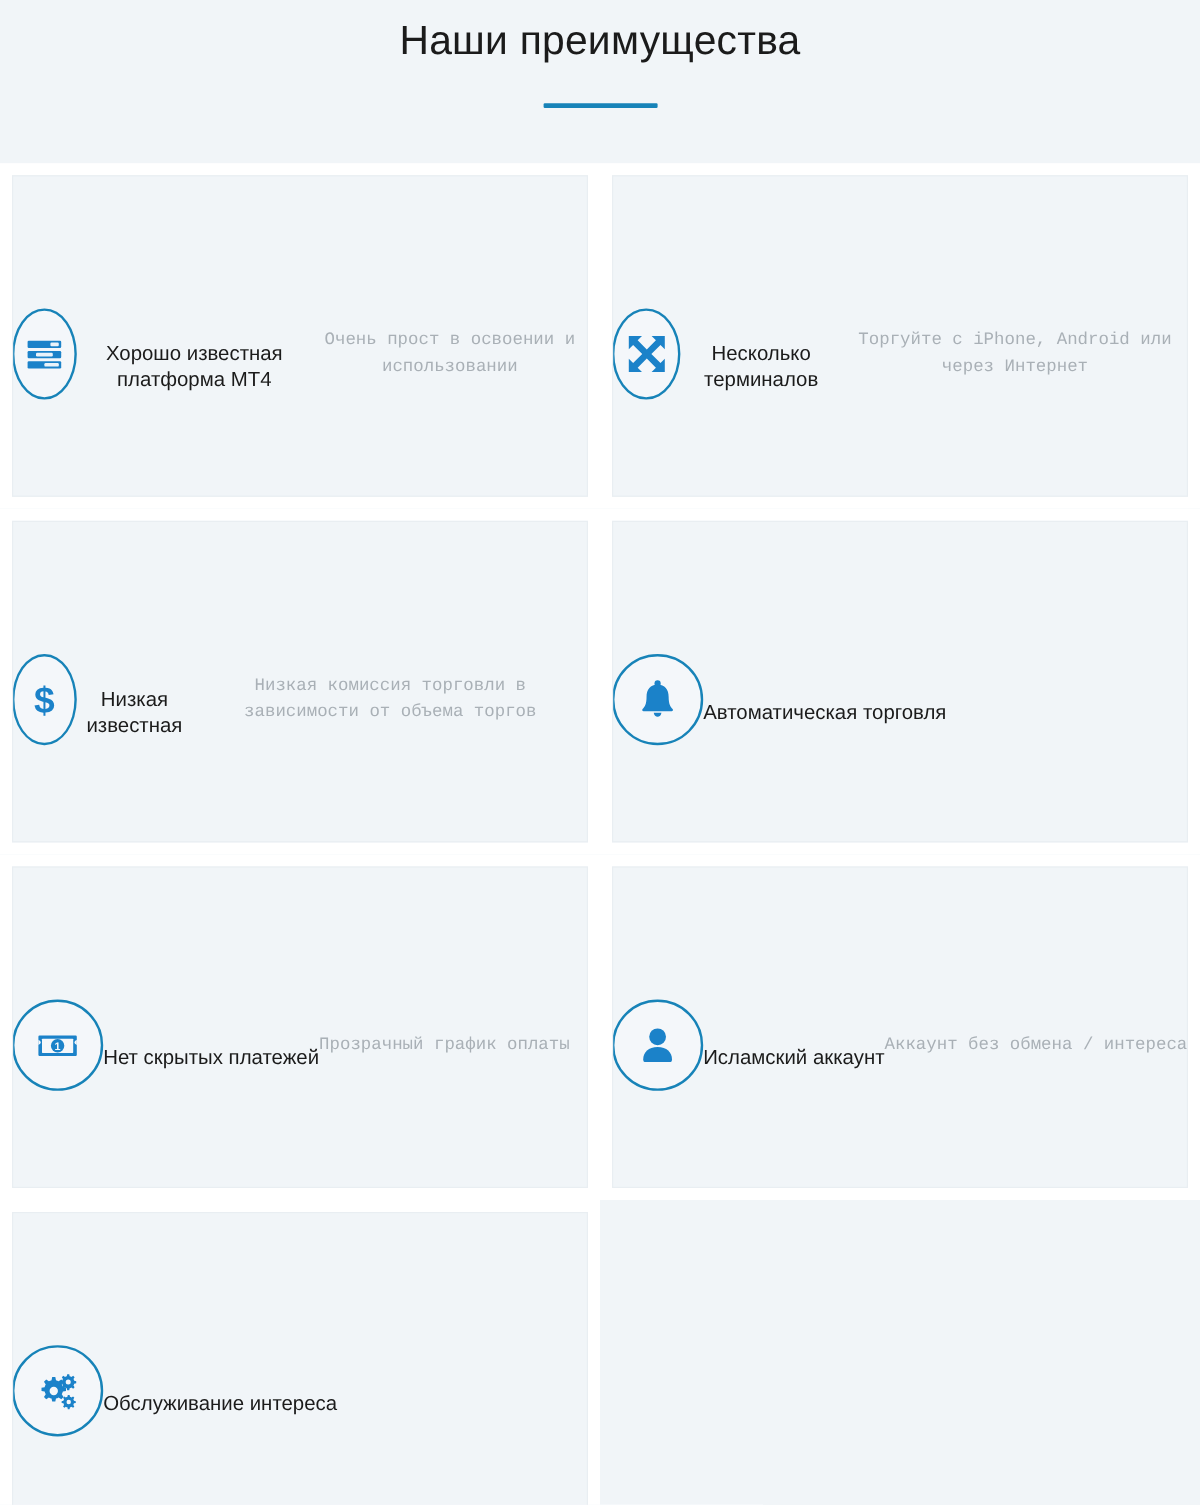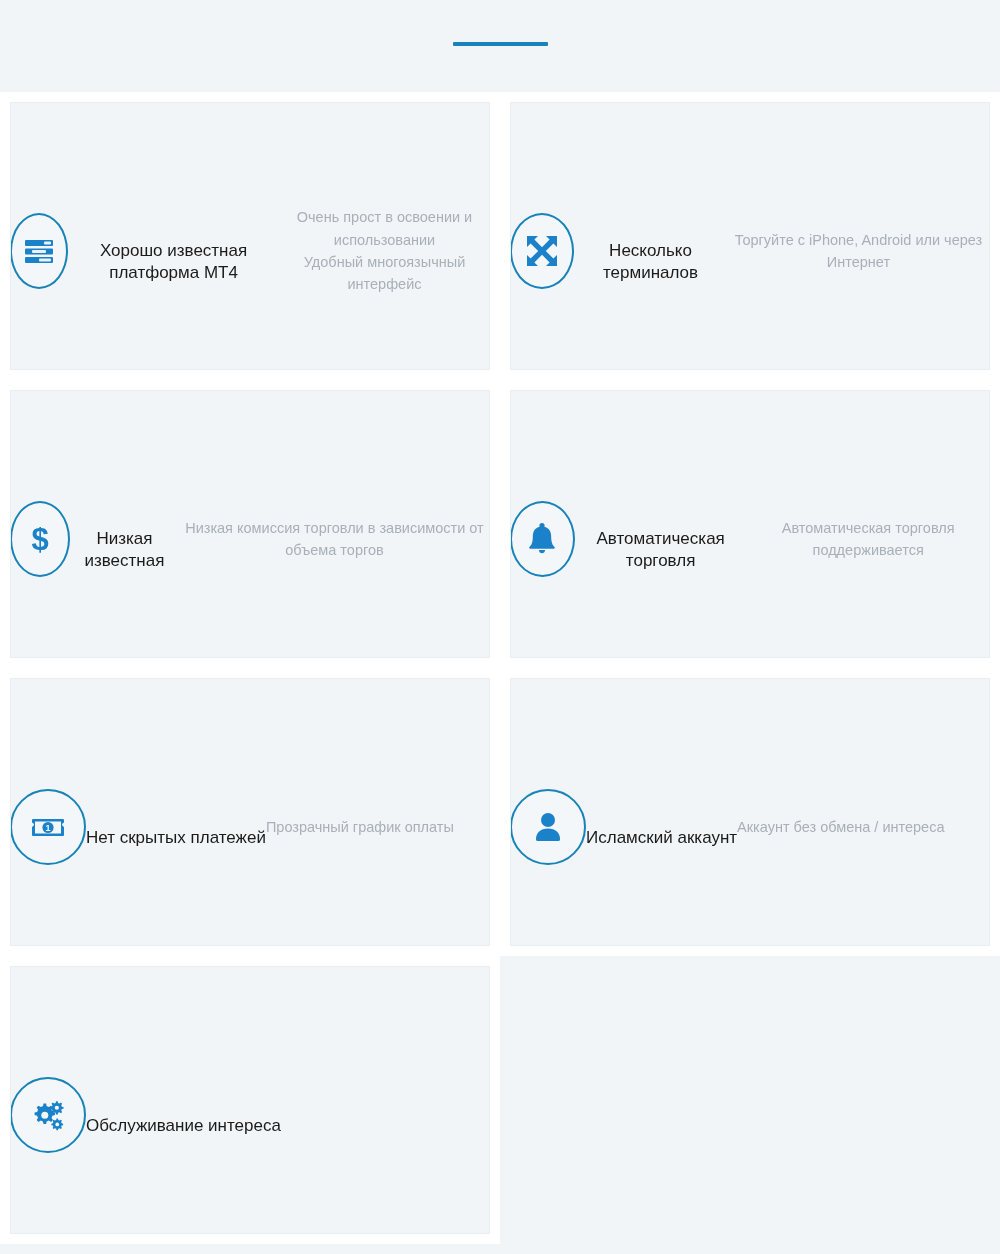--- a/index.html
+++ b/index.html
@@ -84,51 +84,52 @@
     font-weight: 400;
     text-align: center;
     line-height: 1.3;
   }
   .card-desc {
     font-size: 14.5px;
     color: #a9b0b6;
     text-align: center;
     line-height: 1.55;
     max-width: 440px;
+    font-family: Liberation Mono, monospace;
   }
   .card-desc span {
     display: block;
   }
 </style>
 </head>
 <body>
 
 <div class="page">
 
   <div class="section-head">
+    <h1 class="section-title">Наши преимущества</h1>
     <div class="title-rule"></div>
   </div>
 
   <div class="grid">
 
     <div class="card">
       <div class="icon-circle">
         <svg width="40" height="40" viewBox="0 0 40 40">
           <rect x="6" y="9" width="28" height="6" rx="1" fill="#1b82c9"></rect>
           <rect x="25" y="10.5" width="7" height="3" rx="1" fill="#eaf3fa"></rect>
           <rect x="6" y="17.5" width="28" height="6" rx="1" fill="#1b82c9"></rect>
           <rect x="13" y="19" width="14" height="3" rx="1" fill="#eaf3fa"></rect>
           <rect x="6" y="26" width="28" height="6" rx="1" fill="#1b82c9"></rect>
           <rect x="20" y="27.5" width="12" height="3" rx="1" fill="#eaf3fa"></rect>
         </svg>
       </div>
       <div class="card-title">Хорошо известная платформа MT4</div>
       <div class="card-desc">
         <span>Очень прост в освоении и использовании</span>
-        <span>Удобный многоязычный интерфейс</span>
       </div>
     </div>
 
 
     <div class="card">
       <div class="icon-circle">
         <svg width="40" height="40" viewBox="0 0 40 40">
           <g fill="#1b82c9">
             <path d="M5 5 h11 l-3.6 3.6 L20 16.2 l7.6 -7.6 L24 5 h11 v11 l-3.6 -3.6 L23.8 20 l7.6 7.6 L35 24 v11 H24 l3.6 -3.6 L20 23.8 l-7.6 7.6 L16 35 H5 V24 l3.6 3.6 L16.2 20 L8.6 12.4 L5 16 z"></path>
           </g>
@@ -157,21 +158,20 @@
         <svg width="40" height="40" viewBox="0 0 40 40">
           <g fill="#1b82c9">
             <circle cx="20" cy="6.5" r="2.6"></circle>
             <path d="M20 7.5 c-6 0 -9.2 4.2 -9.2 10.2 c0 6.2 -1.6 8.6 -3.3 10.2 c-0.7 0.7 -0.2 1.8 0.8 1.8 h23.4 c1 0 1.5 -1.1 0.8 -1.8 c-1.7 -1.6 -3.3 -4 -3.3 -10.2 c0 -6 -3.2 -10.2 -9.2 -10.2 z"></path>
             <path d="M16.8 31 c0.3 2 1.6 3.3 3.2 3.3 c1.6 0 2.9 -1.3 3.2 -3.3 z"></path>
           </g>
         </svg>
       </div>
       <div class="card-title">Автоматическая торговля</div>
       <div class="card-desc">
-        <span>Автоматическая торговля поддерживается</span>
       </div>
     </div>
 
     <div class="card">
       <div class="icon-circle">
         <svg width="40" height="40" viewBox="0 0 40 40">
           <rect x="4" y="12" width="32" height="17" rx="1" fill="#1b82c9"></rect>
           <rect x="7" y="14.6" width="26" height="11.8" rx="0.5" fill="#f4f7fa"></rect>
           <circle cx="20" cy="20.5" r="5.6" fill="#1b82c9"></circle>
           <text x="20" y="24.3" font-family="'Liberation Sans', sans-serif" font-size="9" font-weight="bold" fill="#f4f7fa" text-anchor="middle">1</text>

